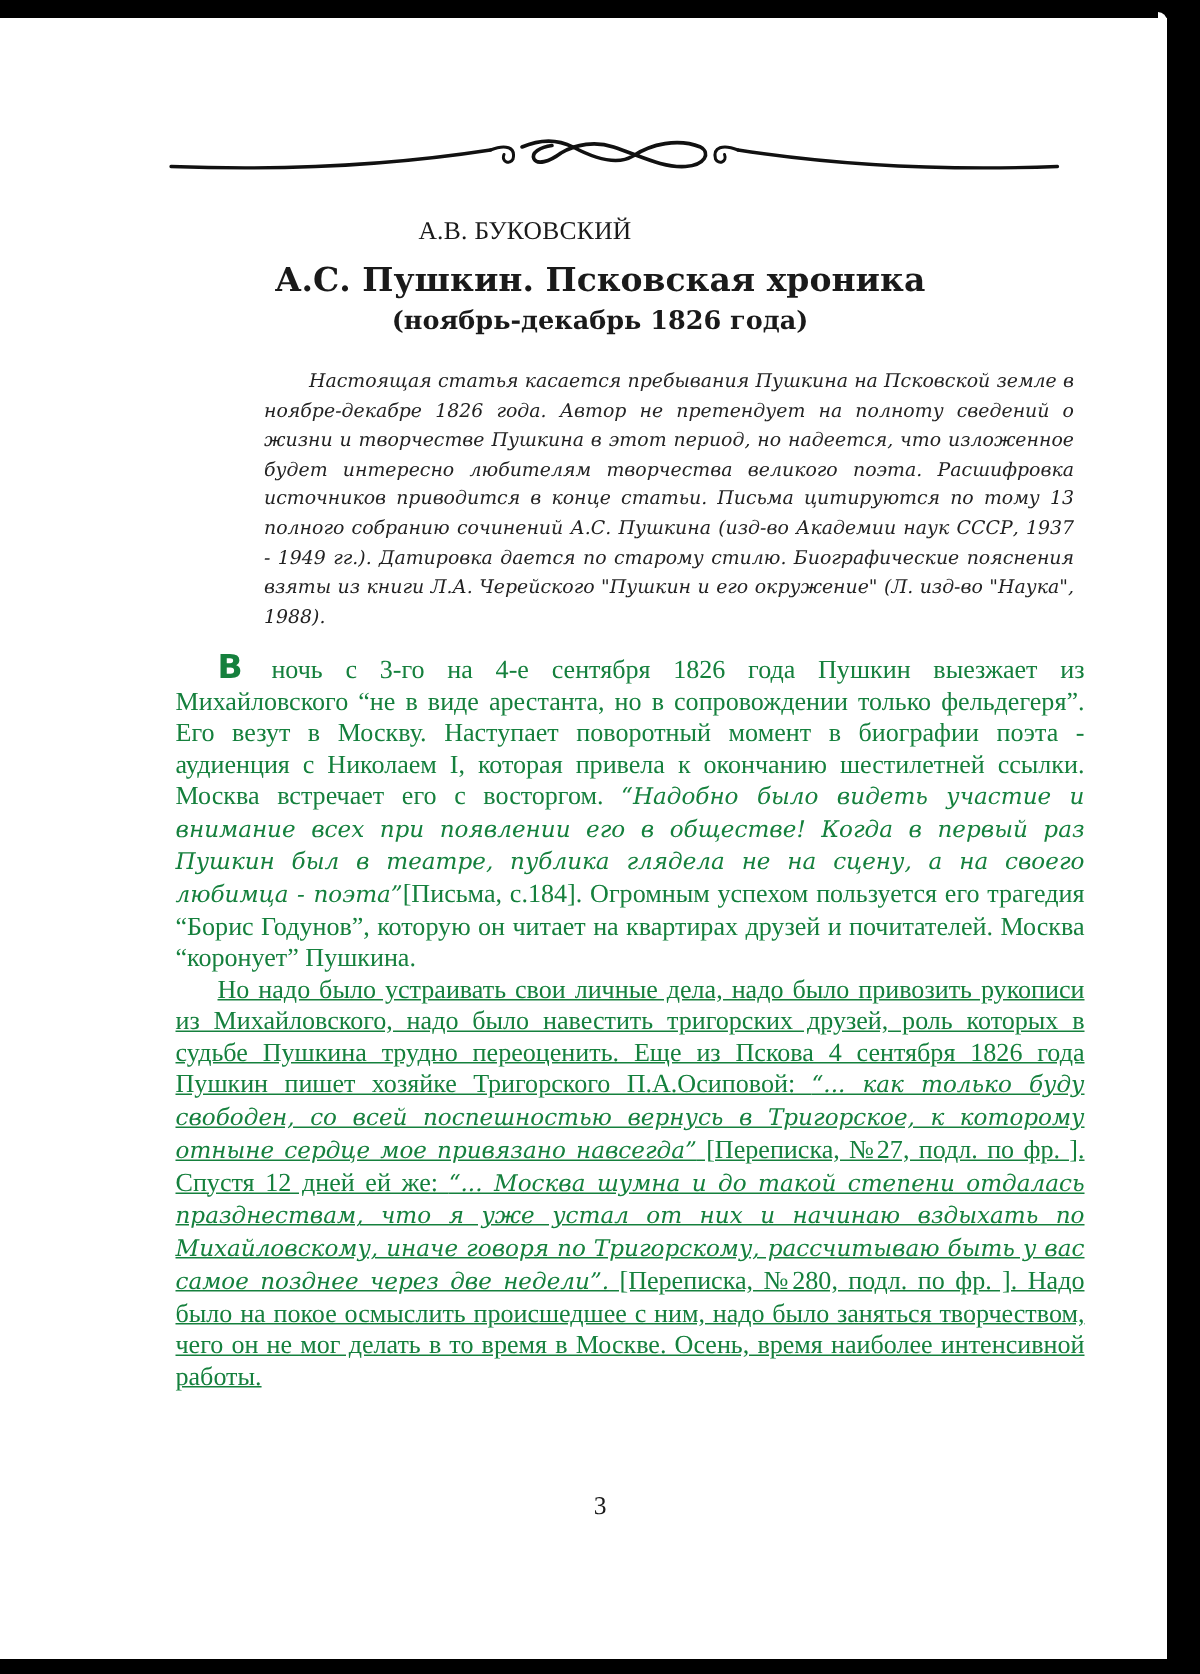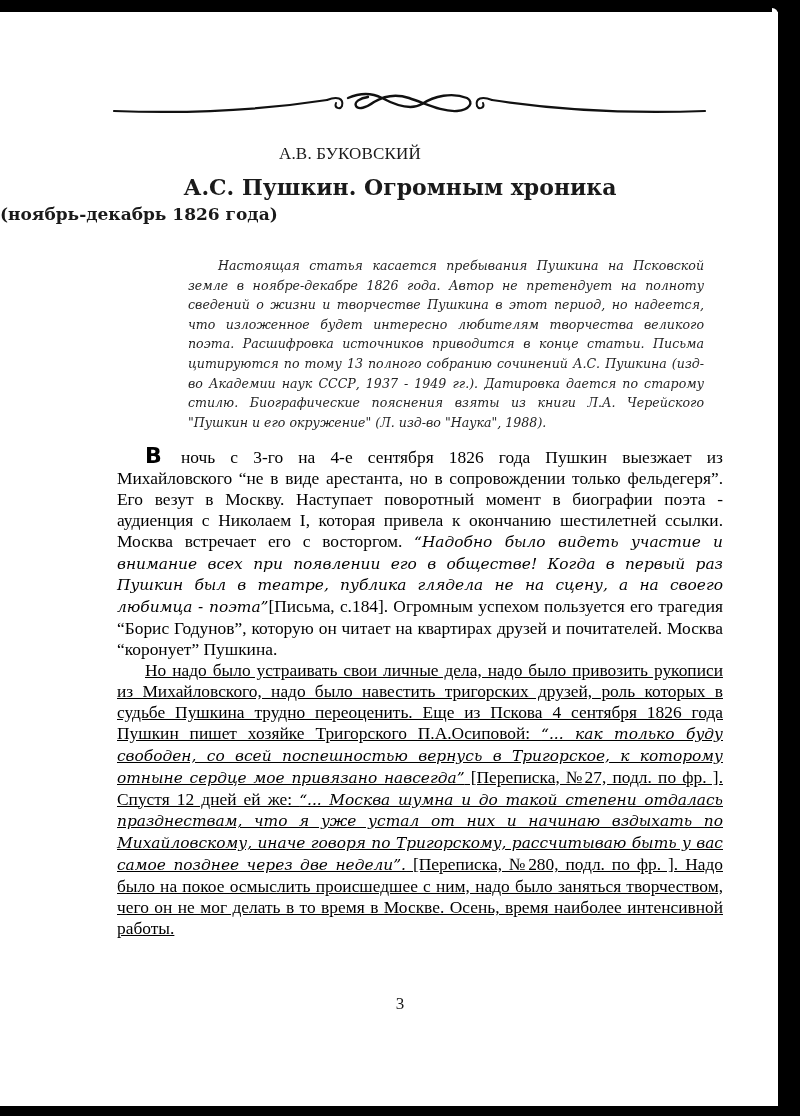--- a/index.html
+++ b/index.html
@@ -57,49 +57,50 @@
       text-align: center;
       font-family: "DejaVu Serif", "Liberation Serif", serif;
       font-weight: bold;
       font-size: 22px;
       line-height: 26px;
     }
     .subtitle {
       position: absolute;
       left: 0; width: 800px;
       top: 203px;
+      text-align: center;
       font-family: "DejaVu Serif", "Liberation Serif", serif;
       font-weight: bold;
       font-size: 17px;
       line-height: 22px;
     }
 
     .abstract {
       position: absolute;
       left: 172px;
       top: 240px;
       width: 548px;
       font-family: "DejaVu Serif", "Liberation Serif", serif;
       font-style: italic;
       font-size: 12.6px;
       line-height: 19.6px;
       text-align: justify;
       color: #222;
     }
-    .abstract p { margin: 16px; text-indent: 30px; }
+    .abstract p { margin: 4px; text-indent: 30px; }
 
     .body-text {
       position: absolute;
       left: 117px;
-      top: 446px;
+      top: 436px;
       width: 606px;
       font-size: 17.4px;
       line-height: 20.9px;
       text-align: justify;
-      color: #000000;
+      color: #15803d;
     }
     .body-text p { margin: 0; }
     .body-text p.indent { text-indent: 28px; text-decoration: underline; }
     .dropcap {
       font-family: "DejaVu Sans", "Liberation Sans", sans-serif;
       font-weight: bold;
       font-size: 22px;
       margin-right: 4px;
       margin-left: 28px;
     }
@@ -133,21 +134,21 @@
 
     <path d="M215 16 C 225 12, 232 14, 230 22 C 228 26, 222 24, 224 19" stroke-width="2"></path>
     <path d="M380 16 C 370 12, 363 14, 365 22 C 367 26, 373 24, 371 19" stroke-width="2"></path>
 
     <path d="M236 14 C 250 8, 262 10, 270 14 C 285 22, 300 26, 310 20 C 322 12, 340 8, 355 14 C 362 18, 358 26, 345 27 C 330 28, 315 20, 297 14 C 285 10, 272 12, 262 18 C 254 24, 246 26, 244 22 C 242 18, 248 14, 256 13" stroke-width="2.4"></path>
   </g>
 </svg>
 
 <div class="author">А.В. БУКОВСКИЙ</div>
 
-<div class="title">А.С. Пушкин.  Огромным хроника</div>
+<div class="title">А.С. Пушкин.  Псковская хроника</div>
 <div class="subtitle">(ноябрь-декабрь  1826 года)</div>
 
 <div class="abstract">
   <p>Настоящая статья касается пребывания Пушкина на Псковской земле в ноябре-декабре 1826 года. Автор  не  претендует на полноту сведений о жизни и творчестве Пушкина в этот период, но надеется, что изложенное будет интересно любителям творчества великого поэта. Расшифровка источников приводится в конце статьи. Письма цитируются по тому 13 полного собранию сочинений А.С. Пушкина (изд-во Академии наук СССР, 1937 - 1949 гг.). Датировка дается по старому стилю. Биографические  пояснения взяты из книги Л.А. Черейского "Пушкин и его окружение" (Л. изд-во "Наука", 1988).</p>
 </div>
 
 <div class="body-text">
   <p><span class="dropcap">В</span><span> ночь с 3-го на 4-е сентября 1826 года Пушкин выезжает из Михайловского “не в виде арестанта, но в сопровождении только фельдегеря”. Его везут в Москву. Наступает поворотный момент в биографии поэта - аудиенция с Николаем I, которая привела к окончанию шестилетней ссылки. Москва встречает его с восторгом. </span><span class="quote">“Надобно было видеть участие и внимание всех при появлении его в обществе! Когда в первый раз Пушкин был в театре, публика глядела не на сцену, а на своего любимца - поэта”</span><span>[Письма, с.184]. Огромным успехом пользуется его трагедия “Борис Годунов”, которую он читает на квартирах друзей и почитателей. Москва “коронует” Пушкина.</span></p>
   <p class="indent"><span>Но надо было устраивать свои личные дела, надо было привозить рукописи из Михайловского, надо было навестить тригорских друзей, роль которых в судьбе Пушкина трудно переоценить. Еще из Пскова 4 сентября 1826 года Пушкин пишет хозяйке Тригорского П.А.Осиповой: </span><span class="quote">“... как только буду свободен, со всей поспешностью вернусь в Тригорское, к которому отныне сердце мое привязано навсегда”</span><span> [Переписка, №27, подл. по фр. ]. Спустя 12 дней ей же: </span><span class="quote">“... Москва шумна и до такой степени отдалась празднествам, что я уже устал от них и начинаю вздыхать по Михайловскому, иначе говоря по Тригорскому, рассчитываю быть у вас самое позднее через две недели”.</span><span> [Переписка, №280, подл. по фр. ]. Надо было на покое осмыслить происшедшее с ним, надо было заняться творчеством, чего он не мог делать в то время в Москве. Осень, время наиболее интенсивной работы.</span></p>
 </div>

